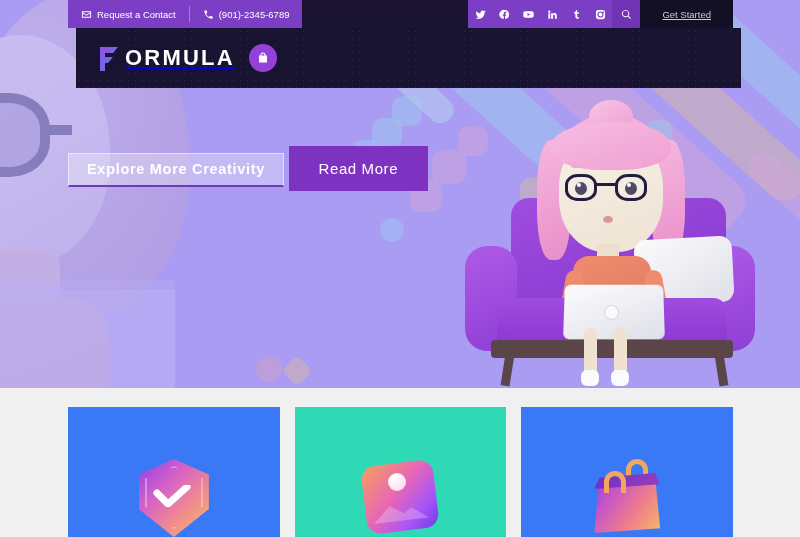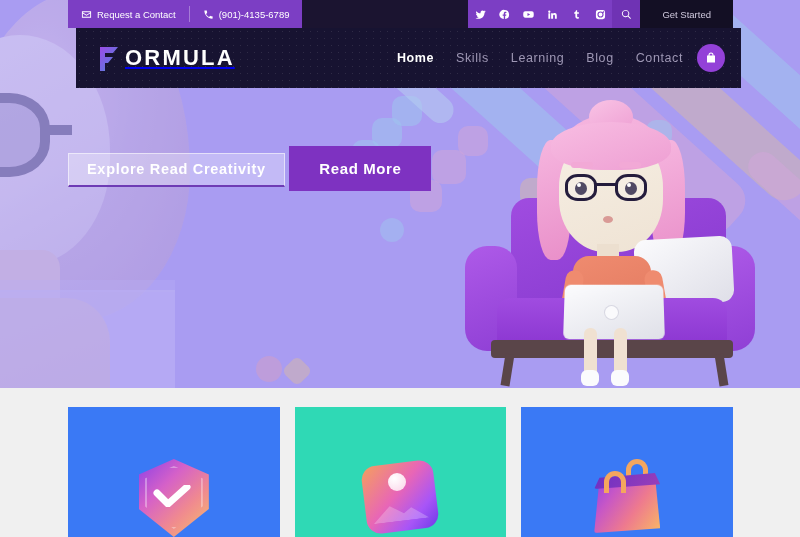--- a/index.html
+++ b/index.html
@@ -91,20 +91,21 @@
   .soc svg { width:11px; height:11px; fill:#fff; }
   .soc-search {
     width:28px; height:28px; display:flex; align-items:center; justify-content:center;
     background:#6f33b4;
   }
   .soc-search svg { width:11px; height:11px; }
   .topbar-cta {
     height:28px; display:flex; align-items:center; justify-content:center;
     padding:0 22px; color:#cfc9dd; font-size:9.5px; background:#130f24;
     white-space:nowrap;
+    text-decoration:underline;
   }
 
   
   .header {
     position:absolute; left:76px; top:28px; width:665px; height:60px;
     background:#171331; z-index:12;
     background-image:radial-gradient(rgba(255,255,255,.10) .6px, transparent .7px);
     background-size:7px 7px;
     display:flex; align-items:center;
   }
@@ -134,21 +135,21 @@
     border-bottom:2px solid #6e3bb5;
     color:#ffffff; font-size:14.5px; font-weight:600; letter-spacing:.7px;
   }
   .headline {
     margin-top:20px; color:#ffffff; font-weight:700;
     font-size:43px; line-height:1.13; letter-spacing:-.2px;
     text-shadow:0 2px 7px rgba(90,60,150,.22);
   }
   .read-more {
     margin-top:28px; display:inline-block; padding:14px 30px;
-    background:#7e32c1; color:#fff; font-size:15px; font-weight:700;
+    background:#7e32c1; color:#fff; font-size:15px; font-weight:400;
     letter-spacing:.6px; border:none; cursor:pointer;
   }
 
   
   .hero-illus { position:absolute; left:455px; top:88px; width:310px; height:300px; z-index:7; }
   .sofa-back {
     position:absolute; left:56px; top:110px; width:215px; height:125px;
     background:linear-gradient(160deg,#a04ce0 0%,#8e3fd4 60%,#7d34c4 100%);
     border-radius:18px 18px 8px 8px;
   }
@@ -373,40 +374,40 @@
       <div class="sofa-base"></div>
       <div class="leg l"></div>
       <div class="leg r"></div>
       <div class="char-leg l"></div>
       <div class="char-leg r"></div>
       <div class="shoe l"></div>
       <div class="shoe r"></div>
     </div>
 
     <div class="hero-content">
-      <div class="badge">Explore Read Creativity</div>
+      <div class="badge">Explore More Creativity</div>
       <button class="read-more">Read More</button>
     </div>
   </div>
 
   <div class="topbar">
     <div class="topbar-left">
       <div class="tb-item">
         <svg width="11" height="11" viewBox="0 0 24 24" fill="#fff">
             <path d="M2 5h20v14H2z" fill="none"></path>
             <path d="M2 5h20v14H2V5zm2 2v.4l8 5 8-5V7H4zm16 10V9.6l-8 5-8-5V17h16z"></path>
           </svg>
         <span>Request a Contact</span>
       </div>
       <div class="tb-div"></div>
       <div class="tb-item">
         <svg width="11" height="11" viewBox="0 0 24 24" fill="#fff">
             <path d="M6.6 10.8c1.4 2.8 3.8 5.1 6.6 6.6l2.2-2.2c.3-.3.7-.4 1-.2 1.1.4 2.3.6 3.6.6.6 0 1 .4 1 1V20c0 .6-.4 1-1 1C10.6 21 3 13.4 3 4c0-.6.4-1 1-1h3.4c.6 0 1 .4 1 1 0 1.2.2 2.4.6 3.6.1.3 0 .7-.2 1l-2.2 2.2z"></path>
           </svg>
-        <span>(901)-4135-6789</span>
+        <span>(901)-2345-6789</span>
       </div>
     </div>
 
     <div class="topbar-social">
       <a class="soc" href="#">
         <svg viewBox="0 0 24 24">
             <path d="M23 5c-.8.4-1.7.6-2.6.8 1-.6 1.7-1.5 2-2.5-.9.5-1.9.9-3 1.1A4.5 4.5 0 0 0 12 8.5c0 .4 0 .7.1 1C8.3 9.3 5 7.5 2.8 4.7c-.4.7-.6 1.5-.6 2.3 0 1.6.8 3 2 3.8-.7 0-1.4-.2-2-.6v.1c0 2.2 1.5 4 3.6 4.4-.4.1-.8.2-1.2.2-.3 0-.6 0-.8-.1.6 1.8 2.2 3.1 4.2 3.1A9 9 0 0 1 1 19.5a12.7 12.7 0 0 0 6.9 2c8.3 0 12.8-6.9 12.8-12.8v-.6c.9-.6 1.7-1.4 2.3-2.3z"></path>
           </svg>
       </a>
       <a class="soc" href="#">
@@ -452,27 +453,20 @@
             <stop offset="0" stop-color="#9b4ce8"></stop>
             <stop offset="55%" stop-color="#6f6be0"></stop>
             <stop offset="100%" stop-color="#36c8c0"></stop>
           </linearGradient>
         </defs>
         <path d="M6 4h18l-5 6H11v4h8l-5 6h-3v8H6V4z" fill="url(#lg)"></path>
       </svg>
       <span class="logo-text">ORMULA</span>
     </a>
 
-    <nav class="nav">
-      <a href="#" class="active">Home</a>
-      <a href="#">Skills</a>
-      <a href="#">Learning</a>
-      <a href="#">Blog</a>
-      <a href="#">Contact</a>
-    </nav>
 
     <a class="cart-btn" href="#">
       <svg viewBox="0 0 24 24">
           <path d="M7 7V6a5 5 0 0 1 10 0v1h3v14H4V7h3zm2 0h6V6a3 3 0 0 0-6 0v1z"></path>
         </svg>
     </a>
   </div>
 
   <div class="cards">
 

